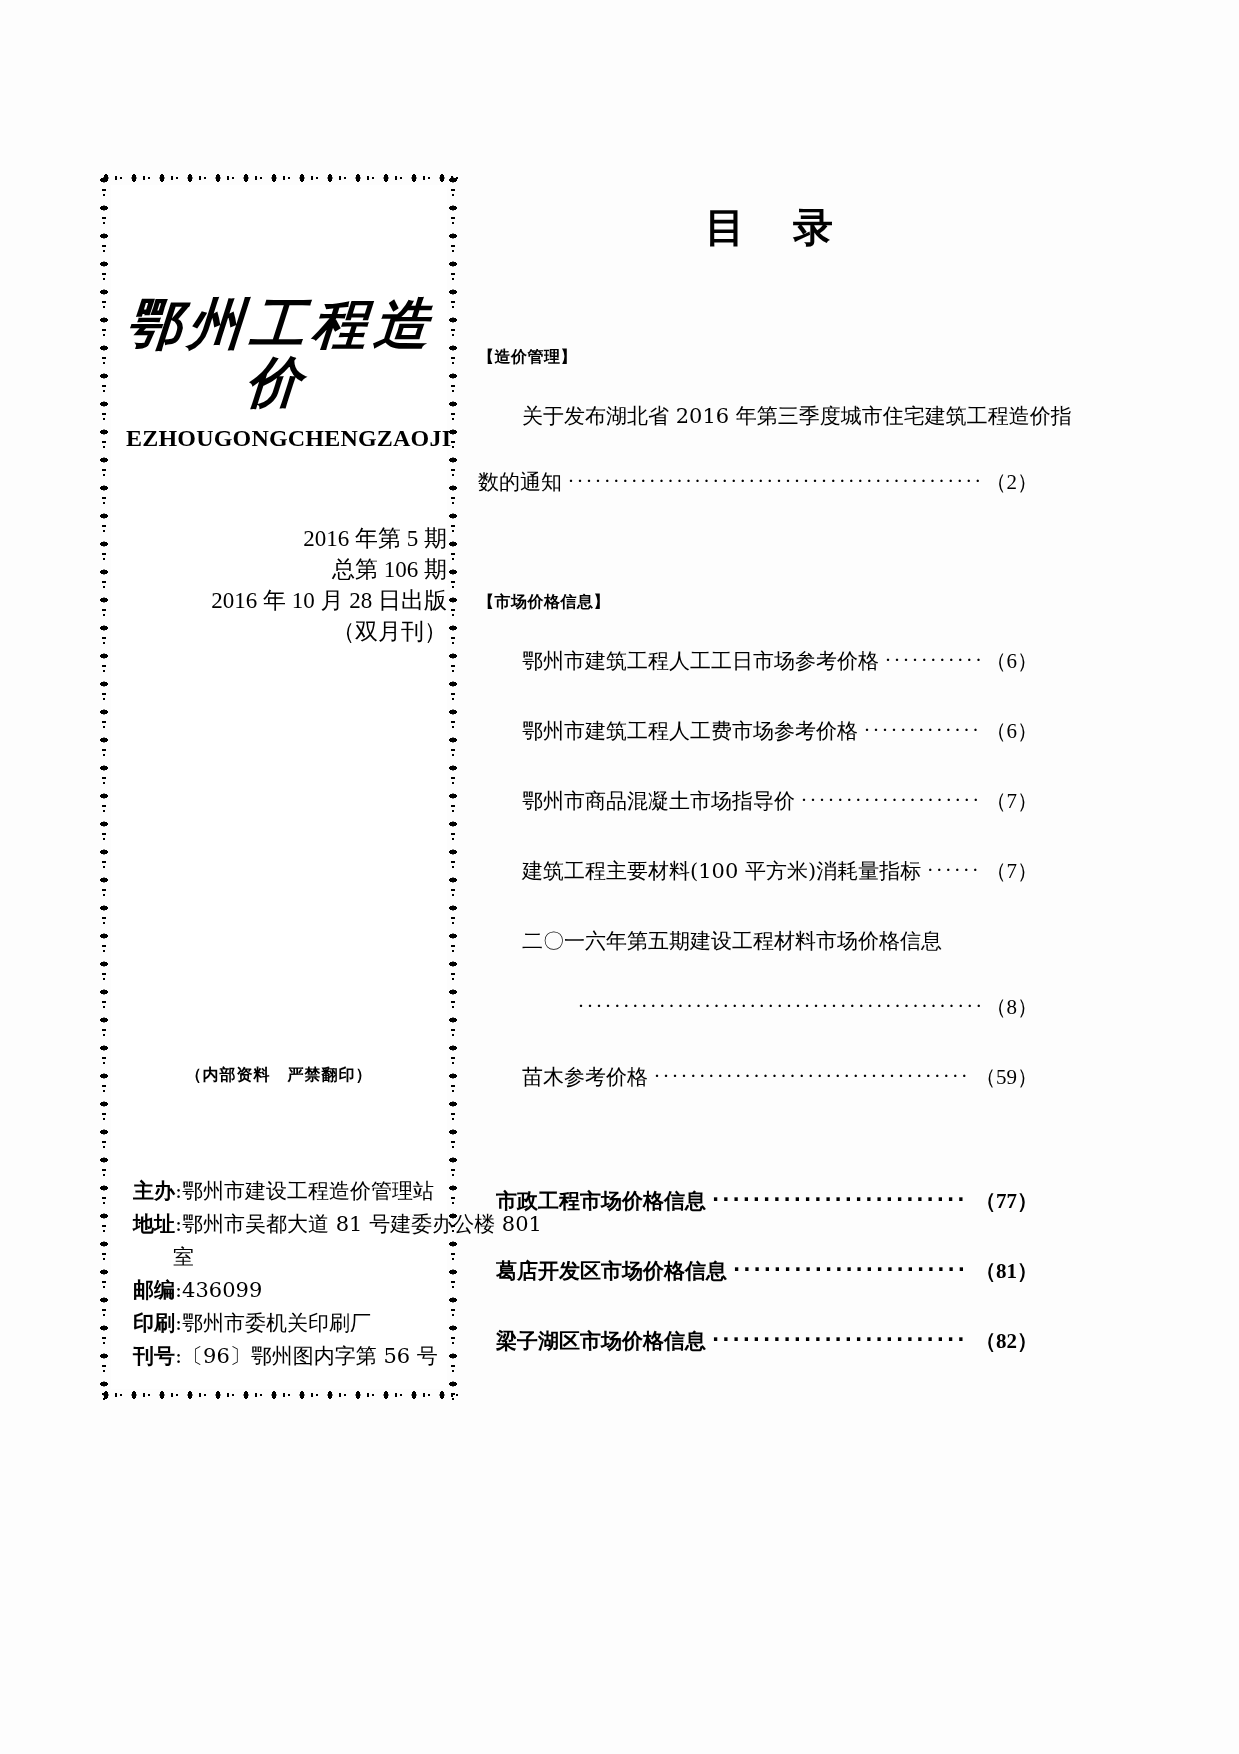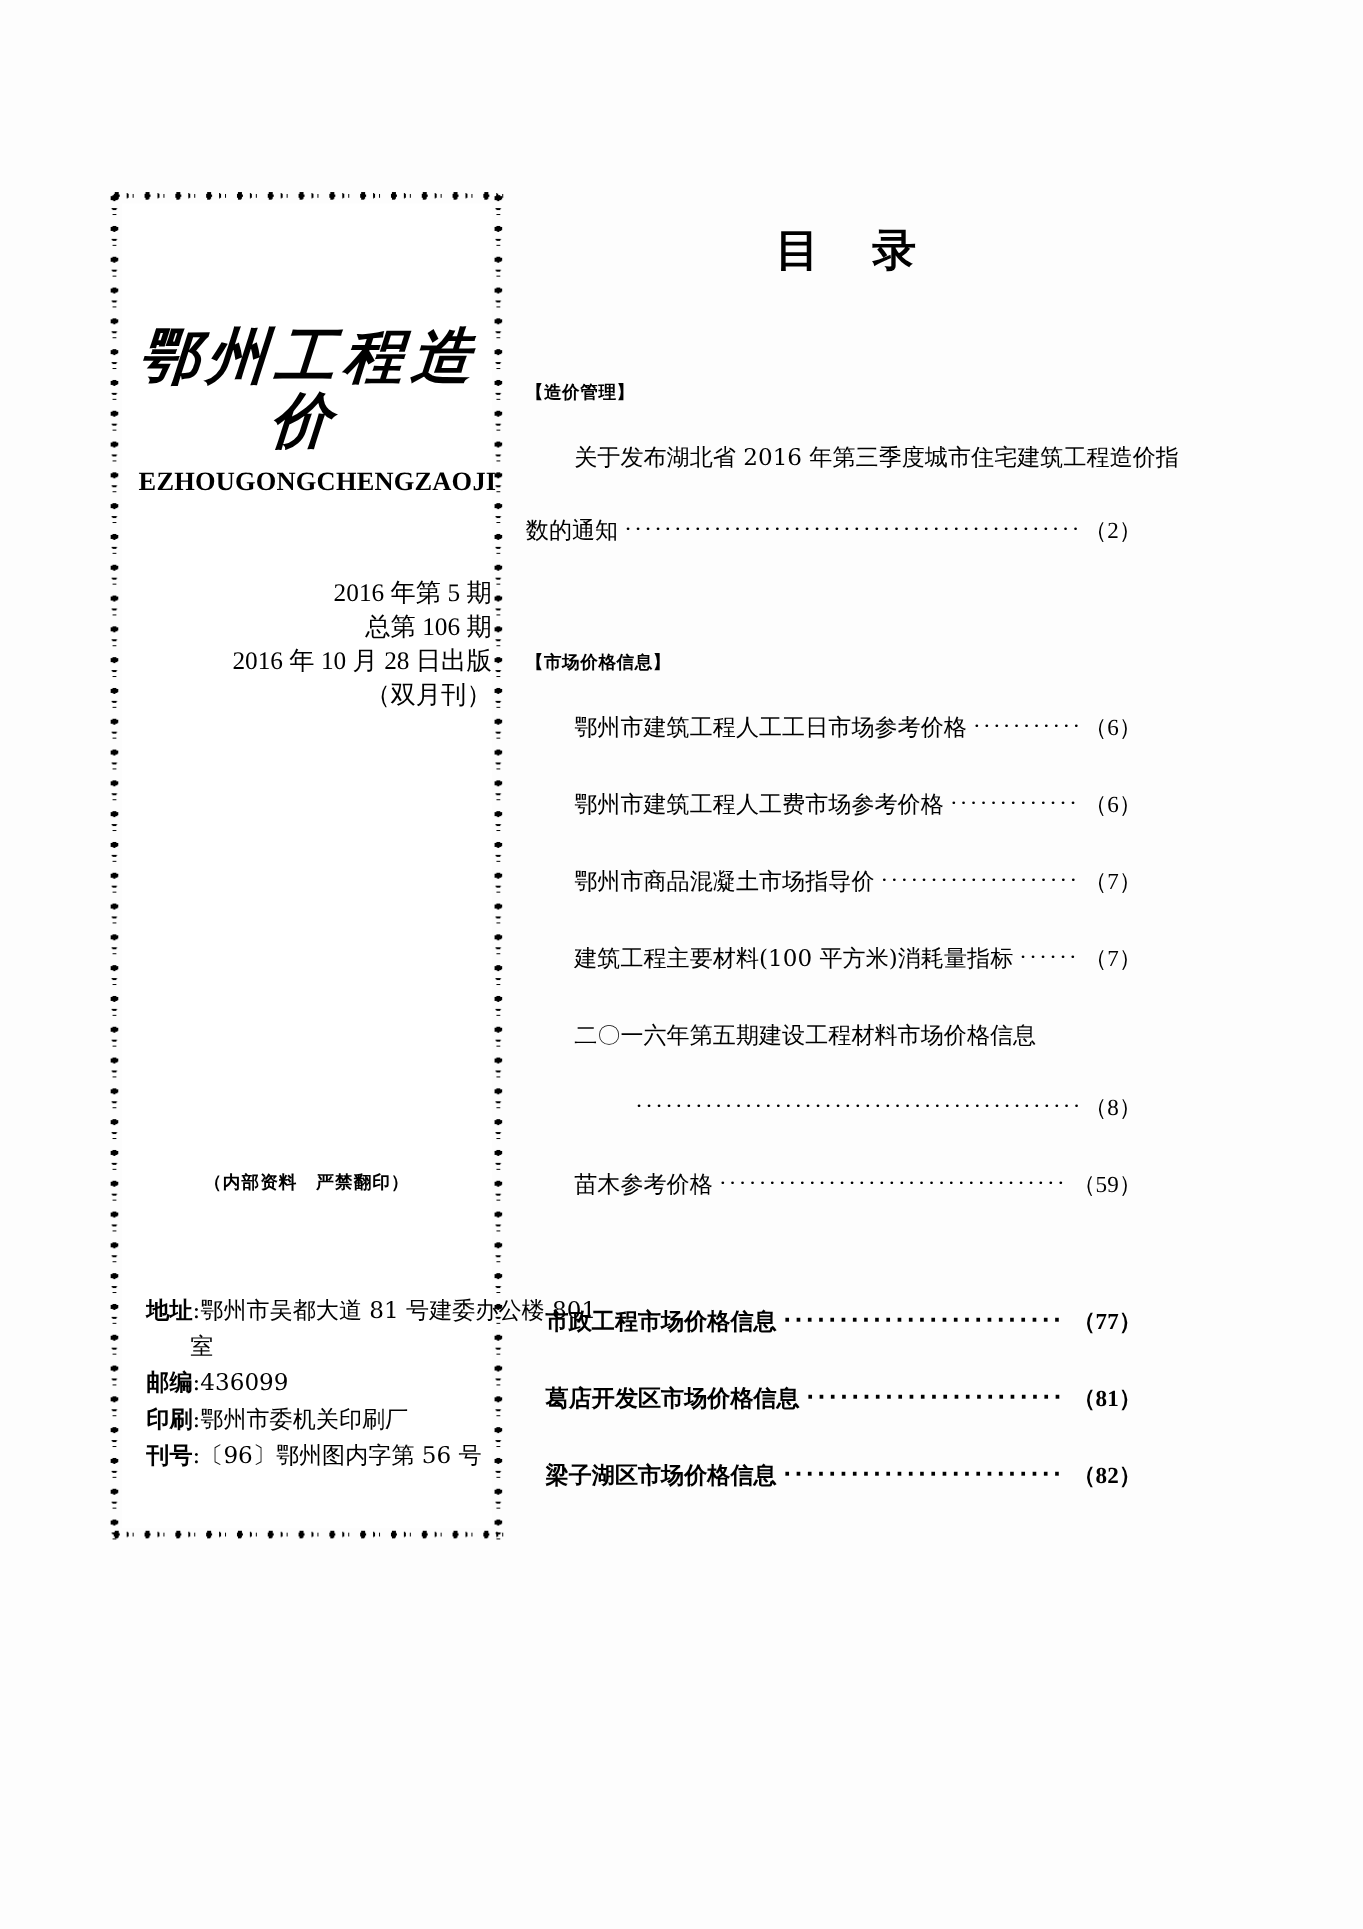--- a/index.html
+++ b/index.html
@@ -247,20 +247,23 @@
         <div>2016 年第 5 期</div>
         <div>总第 106 期</div>
         <div>2016 年 10 月 28 日出版</div>
         <div>（双月刊）</div>
       </div>
 
       <div class="notice">（内部资料　严禁翻印）</div>
 
       <div class="imprint">
         <div class="imprint-row">
+          <span class="imprint-label">主办</span><span>:</span><span>鄂州市建设工程造价管理站</span>
+        </div>
+        <div class="imprint-row">
           <span class="imprint-label">地址</span><span>:</span><span>鄂州市吴都大道 81 号建委办公楼 801</span>
         </div>
         <div class="imprint-row imprint-cont">室</div>
         <div class="imprint-row">
           <span class="imprint-label">邮编</span><span>:</span><span>436099</span>
         </div>
         <div class="imprint-row">
           <span class="imprint-label">印刷</span><span>:</span><span>鄂州市委机关印刷厂</span>
         </div>
         <div class="imprint-row">

